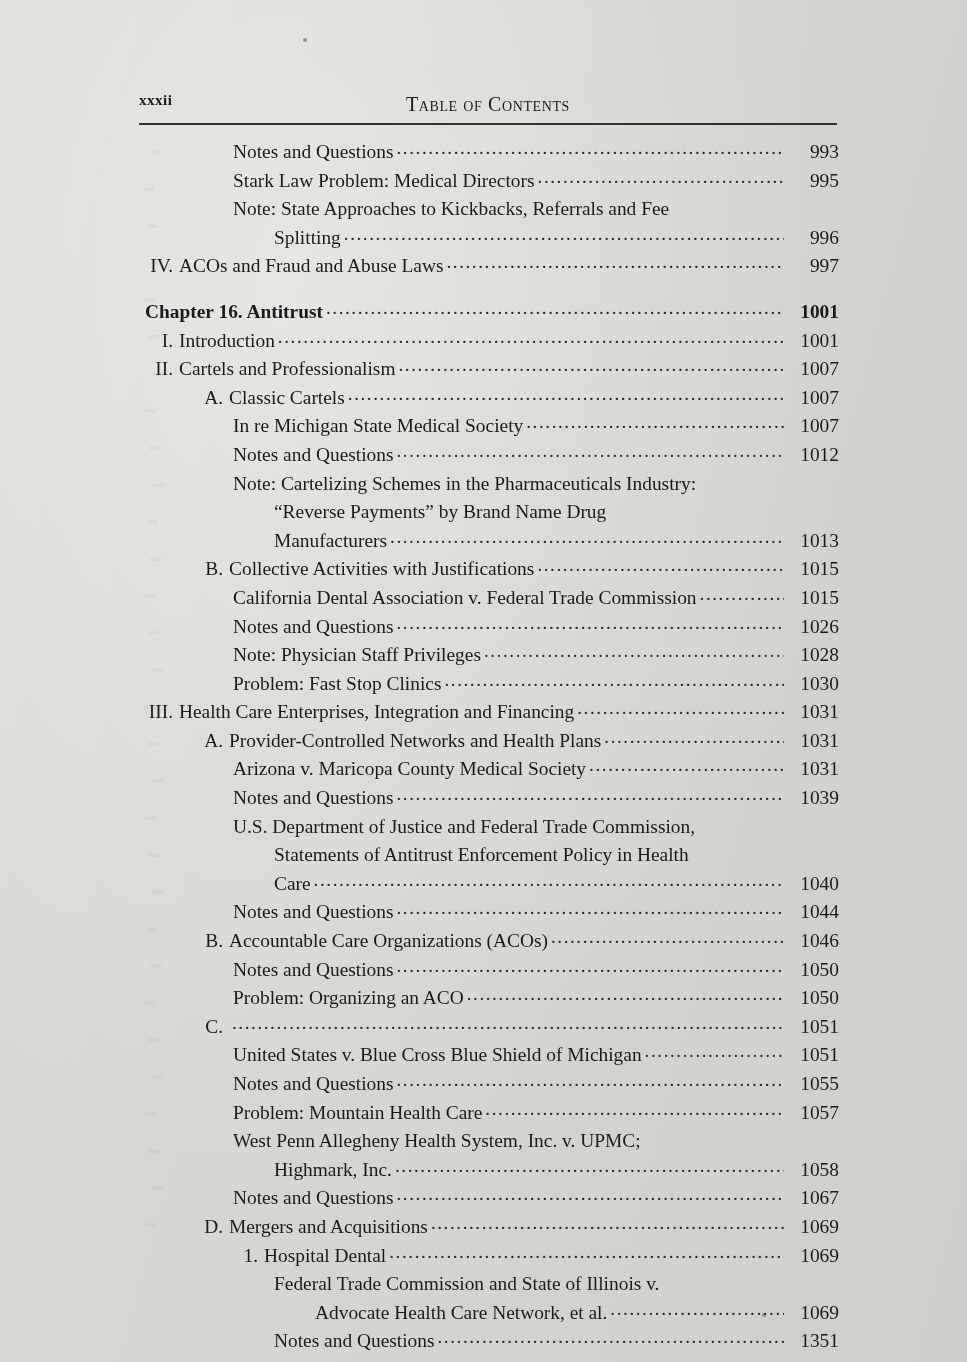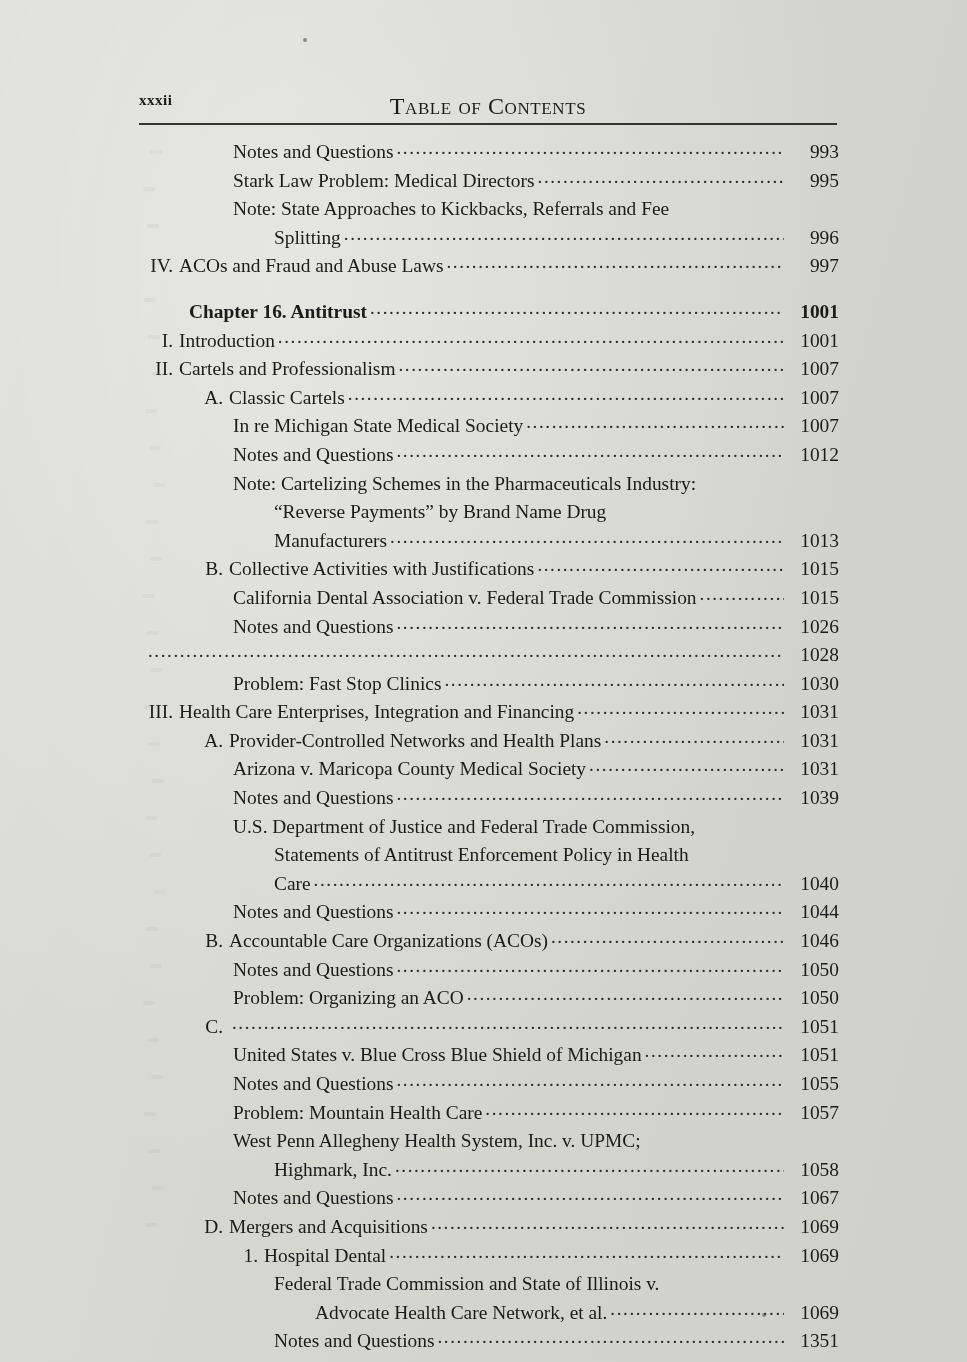--- a/index.html
+++ b/index.html
@@ -60,21 +60,21 @@
     font-weight: bold;
     font-size: 15px;
     letter-spacing: 0.5px;
   }
   .running-head {
     position: absolute;
     left: 0;
     top: 1px;
     width: 698px;
     text-align: center;
-    font-size: 24px;
+    font-size: 20px;
     font-variant: small-caps;
     letter-spacing: 0.6px;
   }
   .header-rule {
     position: absolute;
     left: 139px;
     top: 123px;
     width: 698px;
     height: 2px;
     background: #33342f;
@@ -88,21 +88,20 @@
     font-size: 19.4px;
     line-height: 28.6px;
   }
   .row {
     display: flex;
     align-items: flex-end;
     white-space: nowrap;
   }
   .row.gap {
     margin-top: 17px;
-    margin-left: 44px;
   }
   .num {
     flex: 0 0 auto;
     text-align: right;
     padding-right: 6px;
   }
   .num.lvl-roman   { width: 34px; }
   .num.lvl-letter  { width: 84px; }
   .num.lvl-digit   { width: 119px; }
   .num.lvl-none    { width: 0; }
@@ -243,20 +242,21 @@
         <span class="pg">1015</span>
       </div>
       <div class="row">
         <span class="num lvl-none"></span>
         <span class="txt i2">Notes and Questions</span>
         <span class="leader">....................................................................................................................................................................................</span>
         <span class="pg">1026</span>
       </div>
       <div class="row">
         <span class="num lvl-none"></span>
+        <span class="txt i2">Note: Physician Staff Privileges</span>
         <span class="leader">....................................................................................................................................................................................</span>
         <span class="pg">1028</span>
       </div>
       <div class="row">
         <span class="num lvl-none"></span>
         <span class="txt i2">Problem: Fast Stop Clinics</span>
         <span class="leader">....................................................................................................................................................................................</span>
         <span class="pg">1030</span>
       </div>
       <div class="row">

